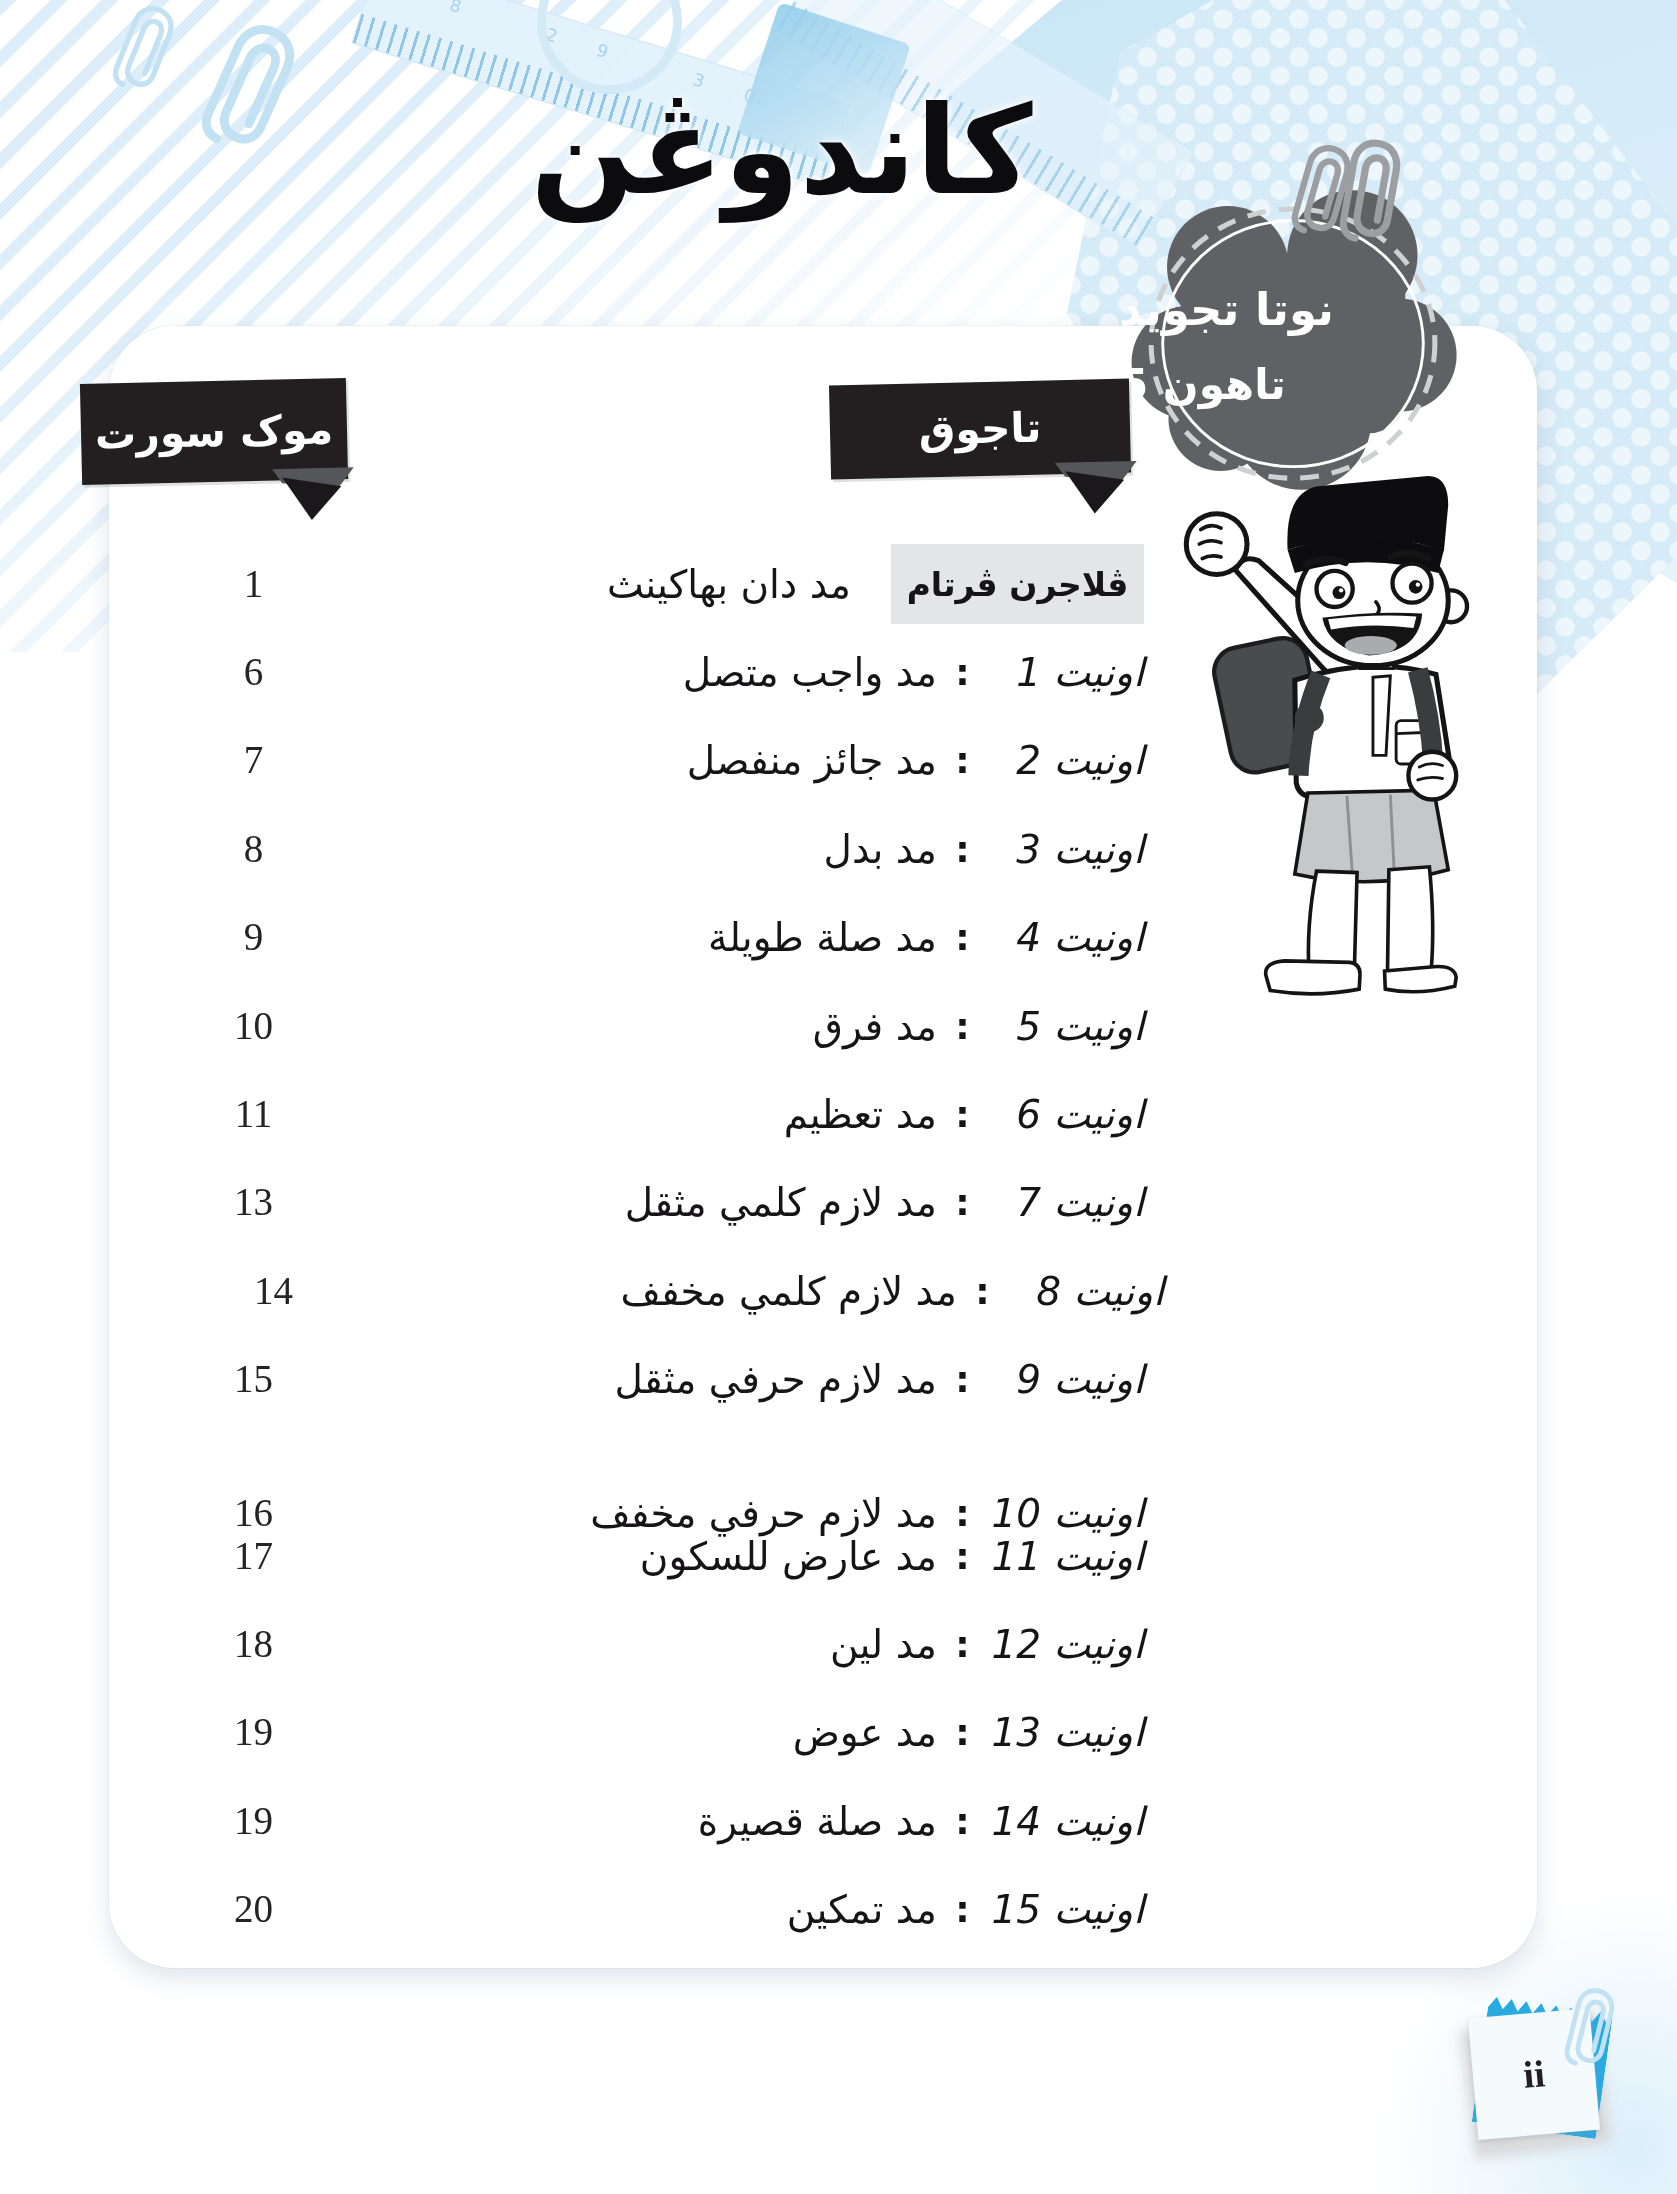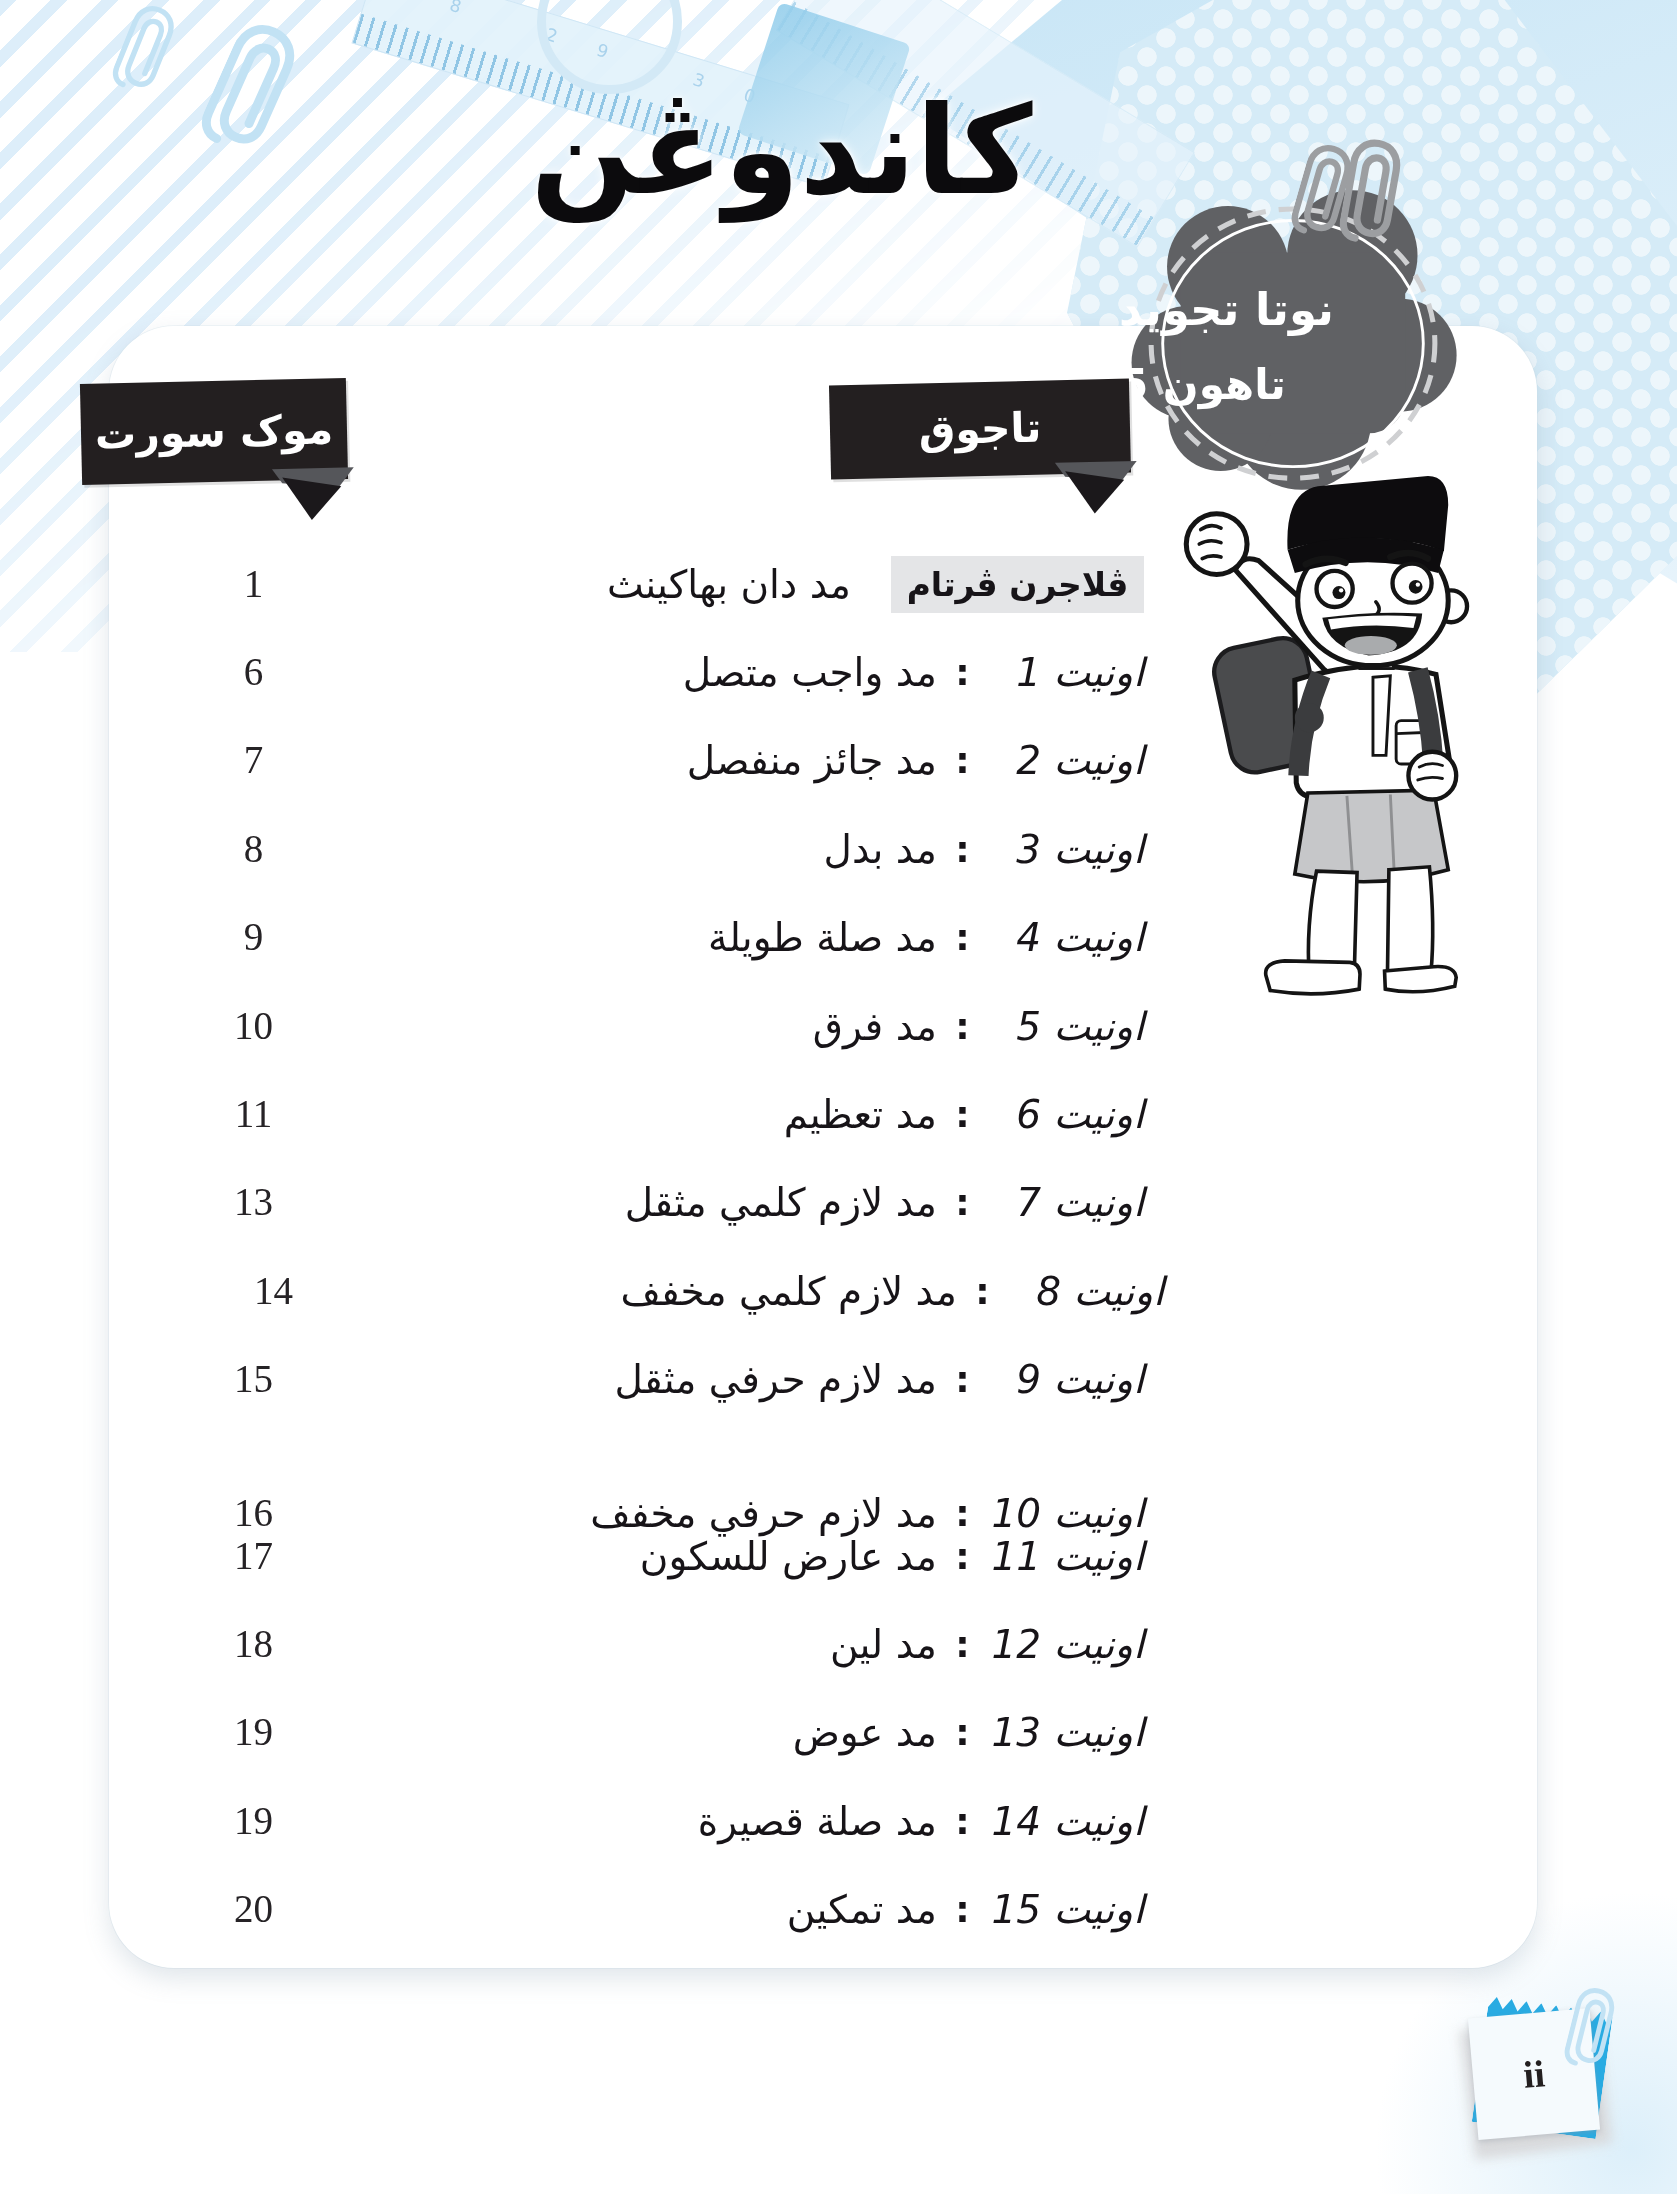--- a/index.html
+++ b/index.html
@@ -68,21 +68,21 @@
   
   .toc-row{position:absolute;left:0;width:1677px;height:90px;}
   .toc-row .pg{position:absolute;left:203px;top:0;width:101px;height:90px;line-height:90px;
     text-align:center;font-family:"Liberation Serif",serif;font-size:39px;color:#262326;}
   .toc-row .line{position:absolute;right:533px;top:0;height:90px;display:flex;direction:rtl;
     align-items:center;color:#171418;}
   .toc-row .unit{width:156px;font-size:39px;white-space:nowrap;font-style:italic;}
   .toc-row .colon{width:51px;text-align:center;font-size:36px;font-weight:700;}
   .toc-row .topic{font-size:39px;white-space:nowrap;}
   .toc-row.first .line{gap:40px;}
-  .toc-row .label-box{background:#e4e5e7;width:253px;height:57px;display:flex;align-items:center;
+  .toc-row .label-box{background:#e4e5e7;width:253px;height:80px;display:flex;align-items:center;
     justify-content:center;font-size:33px;font-weight:700;color:#171418;}
 
   
   .character{position:absolute;left:1179px;top:463px;width:304px;height:550px;}
 
   
   .note{position:absolute;left:1463px;top:2000px;width:181px;height:174px;}
   .note .shadow{position:absolute;left:4.3px;top:22px;width:138px;height:130px;background:#d9dadc;
     filter:blur(5.8px);transform:rotate(-7deg);}
   .note .blue{position:absolute;left:17.4px;top:4.3px;width:125px;height:127px;background:#29abe2;

